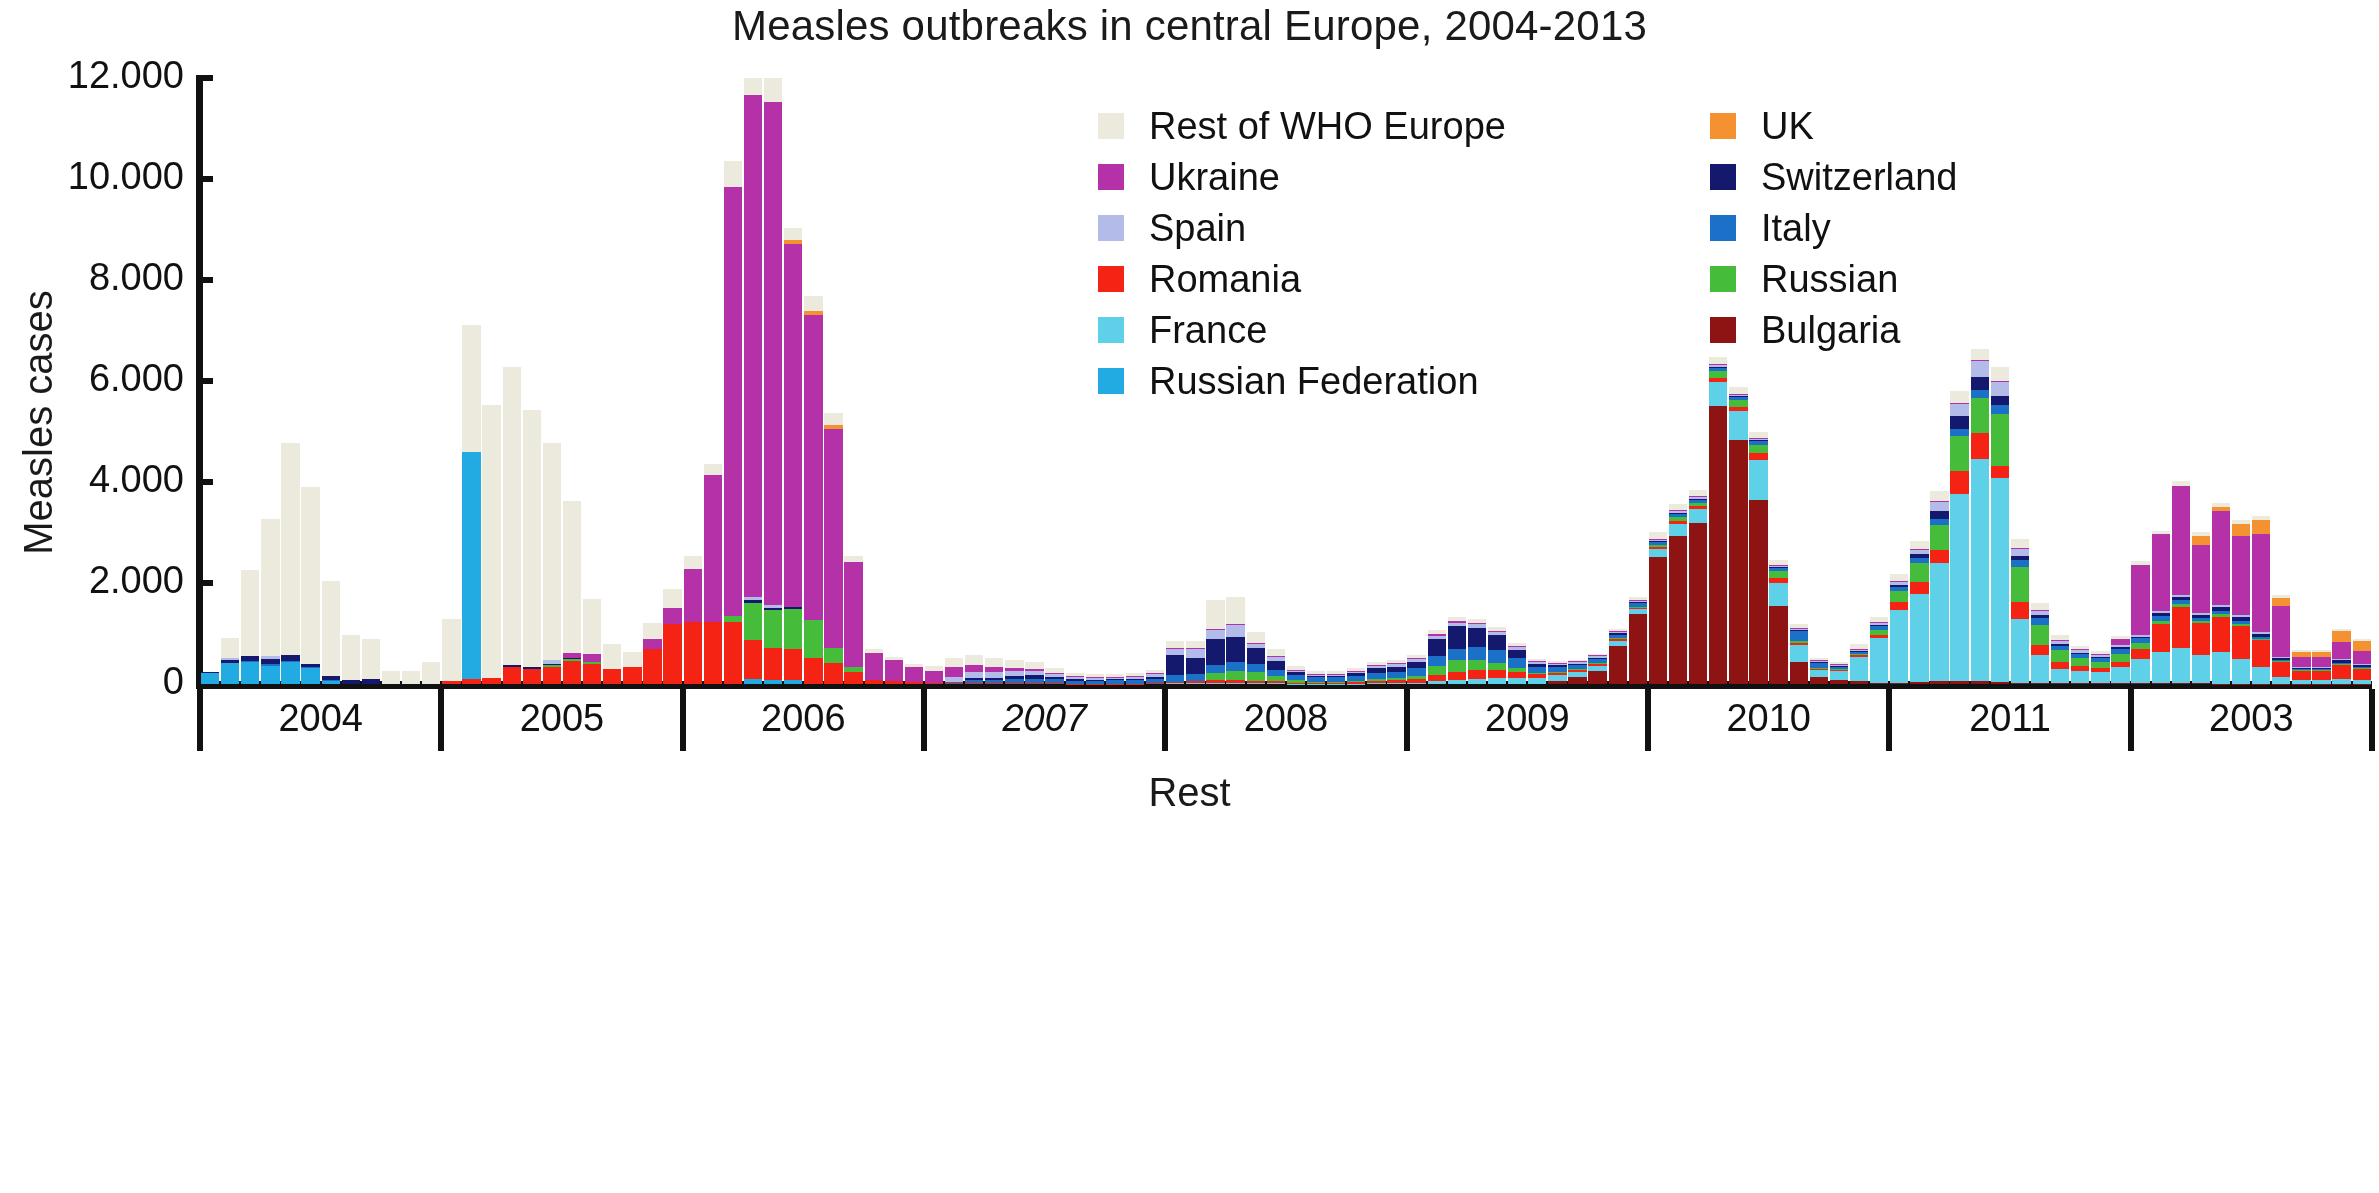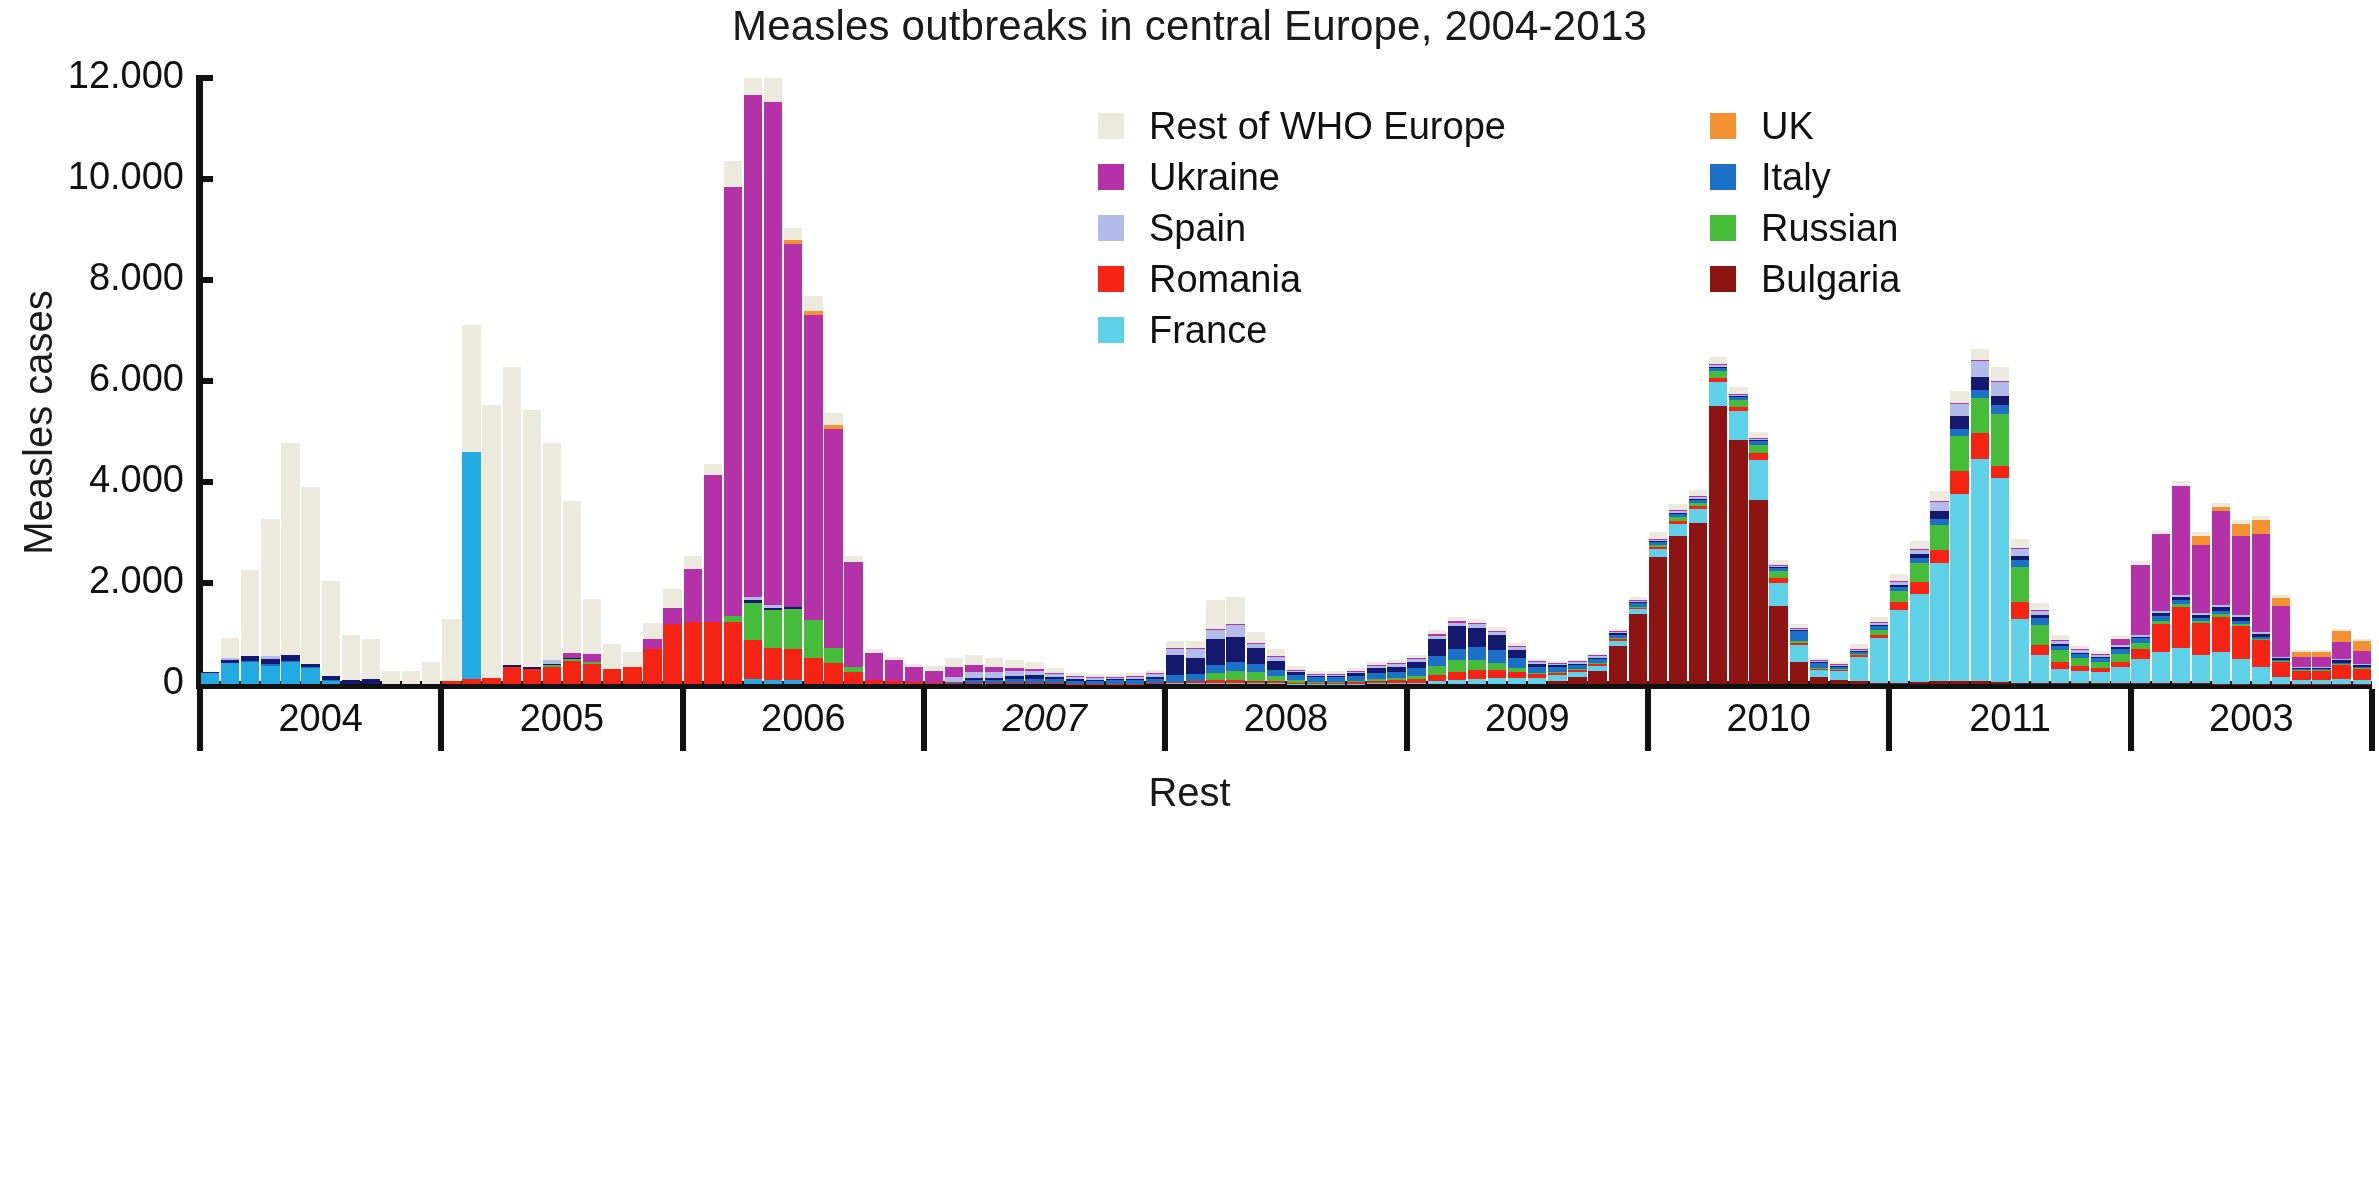--- a/index.html
+++ b/index.html
@@ -1062,27 +1062,35 @@
           <span class="legtext">Spain</span>
         </div>
         <div class="legitem">
           <span class="swatch" style="background: rgb(244, 35, 20);"></span>
           <span class="legtext">Romania</span>
         </div>
         <div class="legitem">
           <span class="swatch" style="background: rgb(94, 208, 232);"></span>
           <span class="legtext">France</span>
         </div>
+        <div class="legitem">
+          <span class="swatch" style="background: rgb(34, 170, 227);"></span>
+          <span class="legtext">Russian Federation</span>
+        </div>
       </div>
     <div class="legcol c2" id="legcol2">
         <div class="legitem">
           <span class="swatch" style="background: rgb(244, 146, 49);"></span>
           <span class="legtext">UK</span>
         </div>
         <div class="legitem">
+          <span class="swatch" style="background: rgb(20, 25, 110);"></span>
+          <span class="legtext">Switzerland</span>
+        </div>
+        <div class="legitem">
           <span class="swatch" style="background: rgb(27, 113, 200);"></span>
           <span class="legtext">Italy</span>
         </div>
         <div class="legitem">
           <span class="swatch" style="background: rgb(69, 188, 58);"></span>
           <span class="legtext">Russian</span>
         </div>
         <div class="legitem">
           <span class="swatch" style="background: rgb(142, 20, 20);"></span>
           <span class="legtext">Bulgaria</span>

